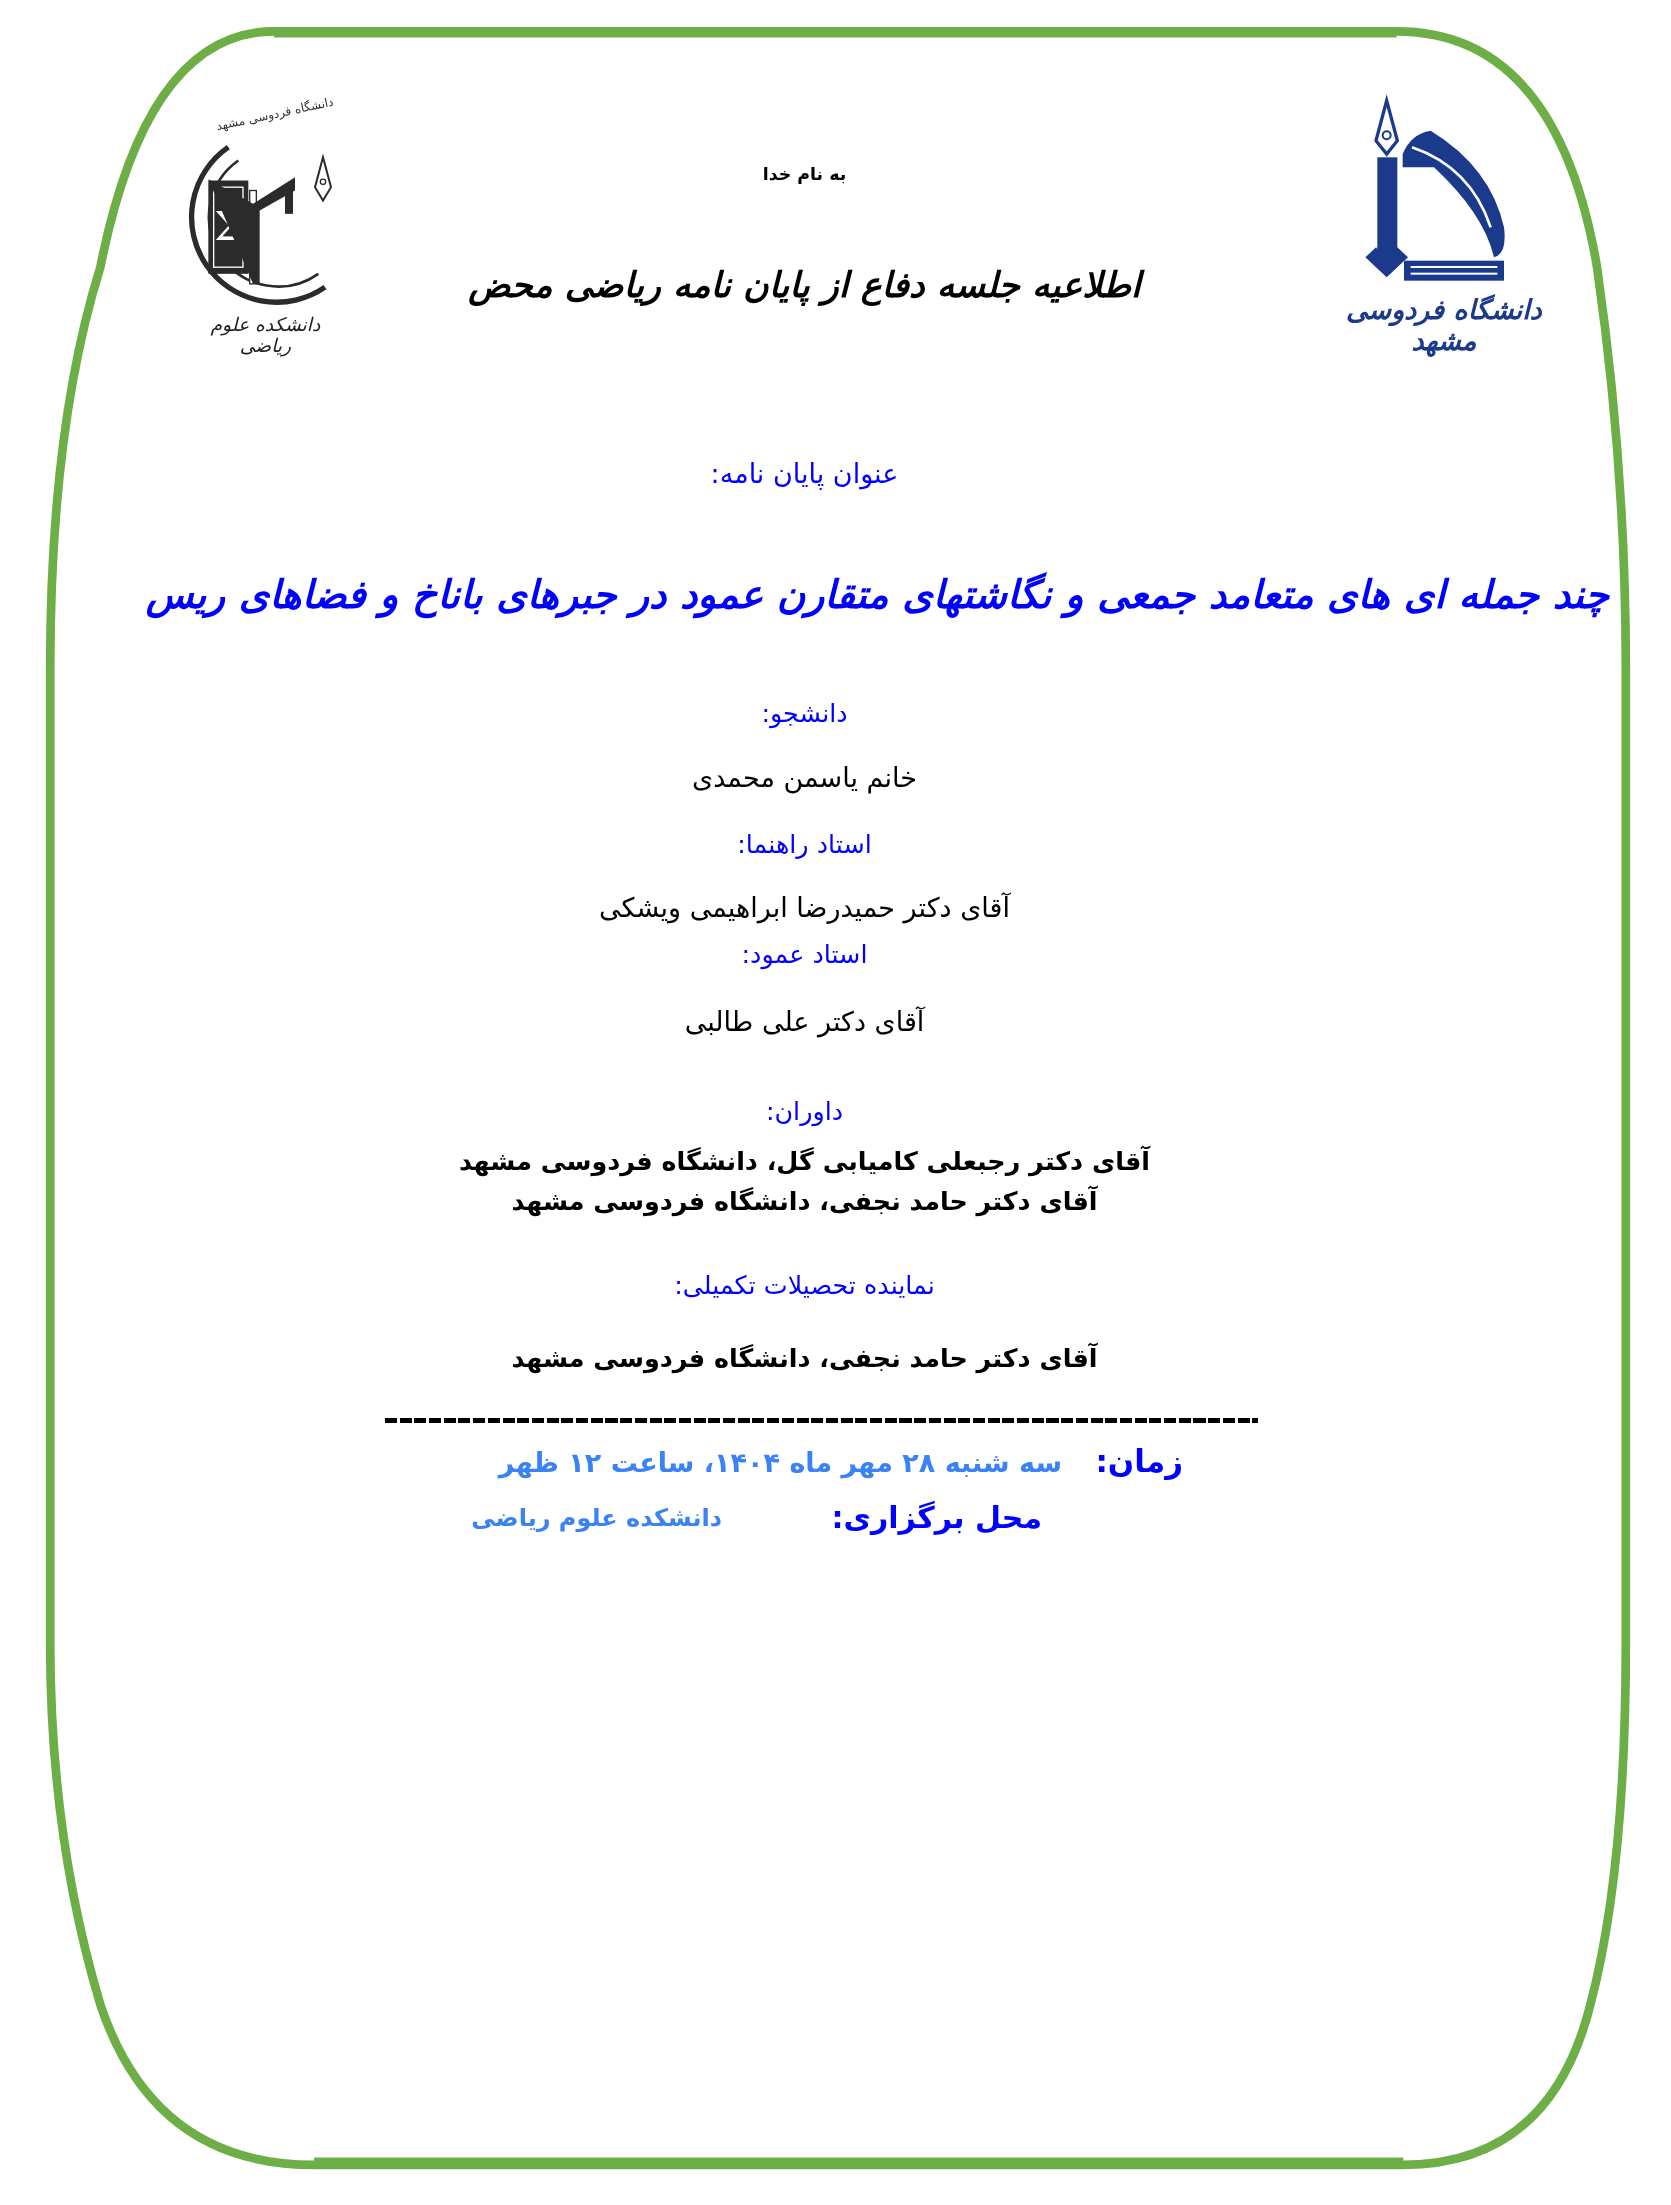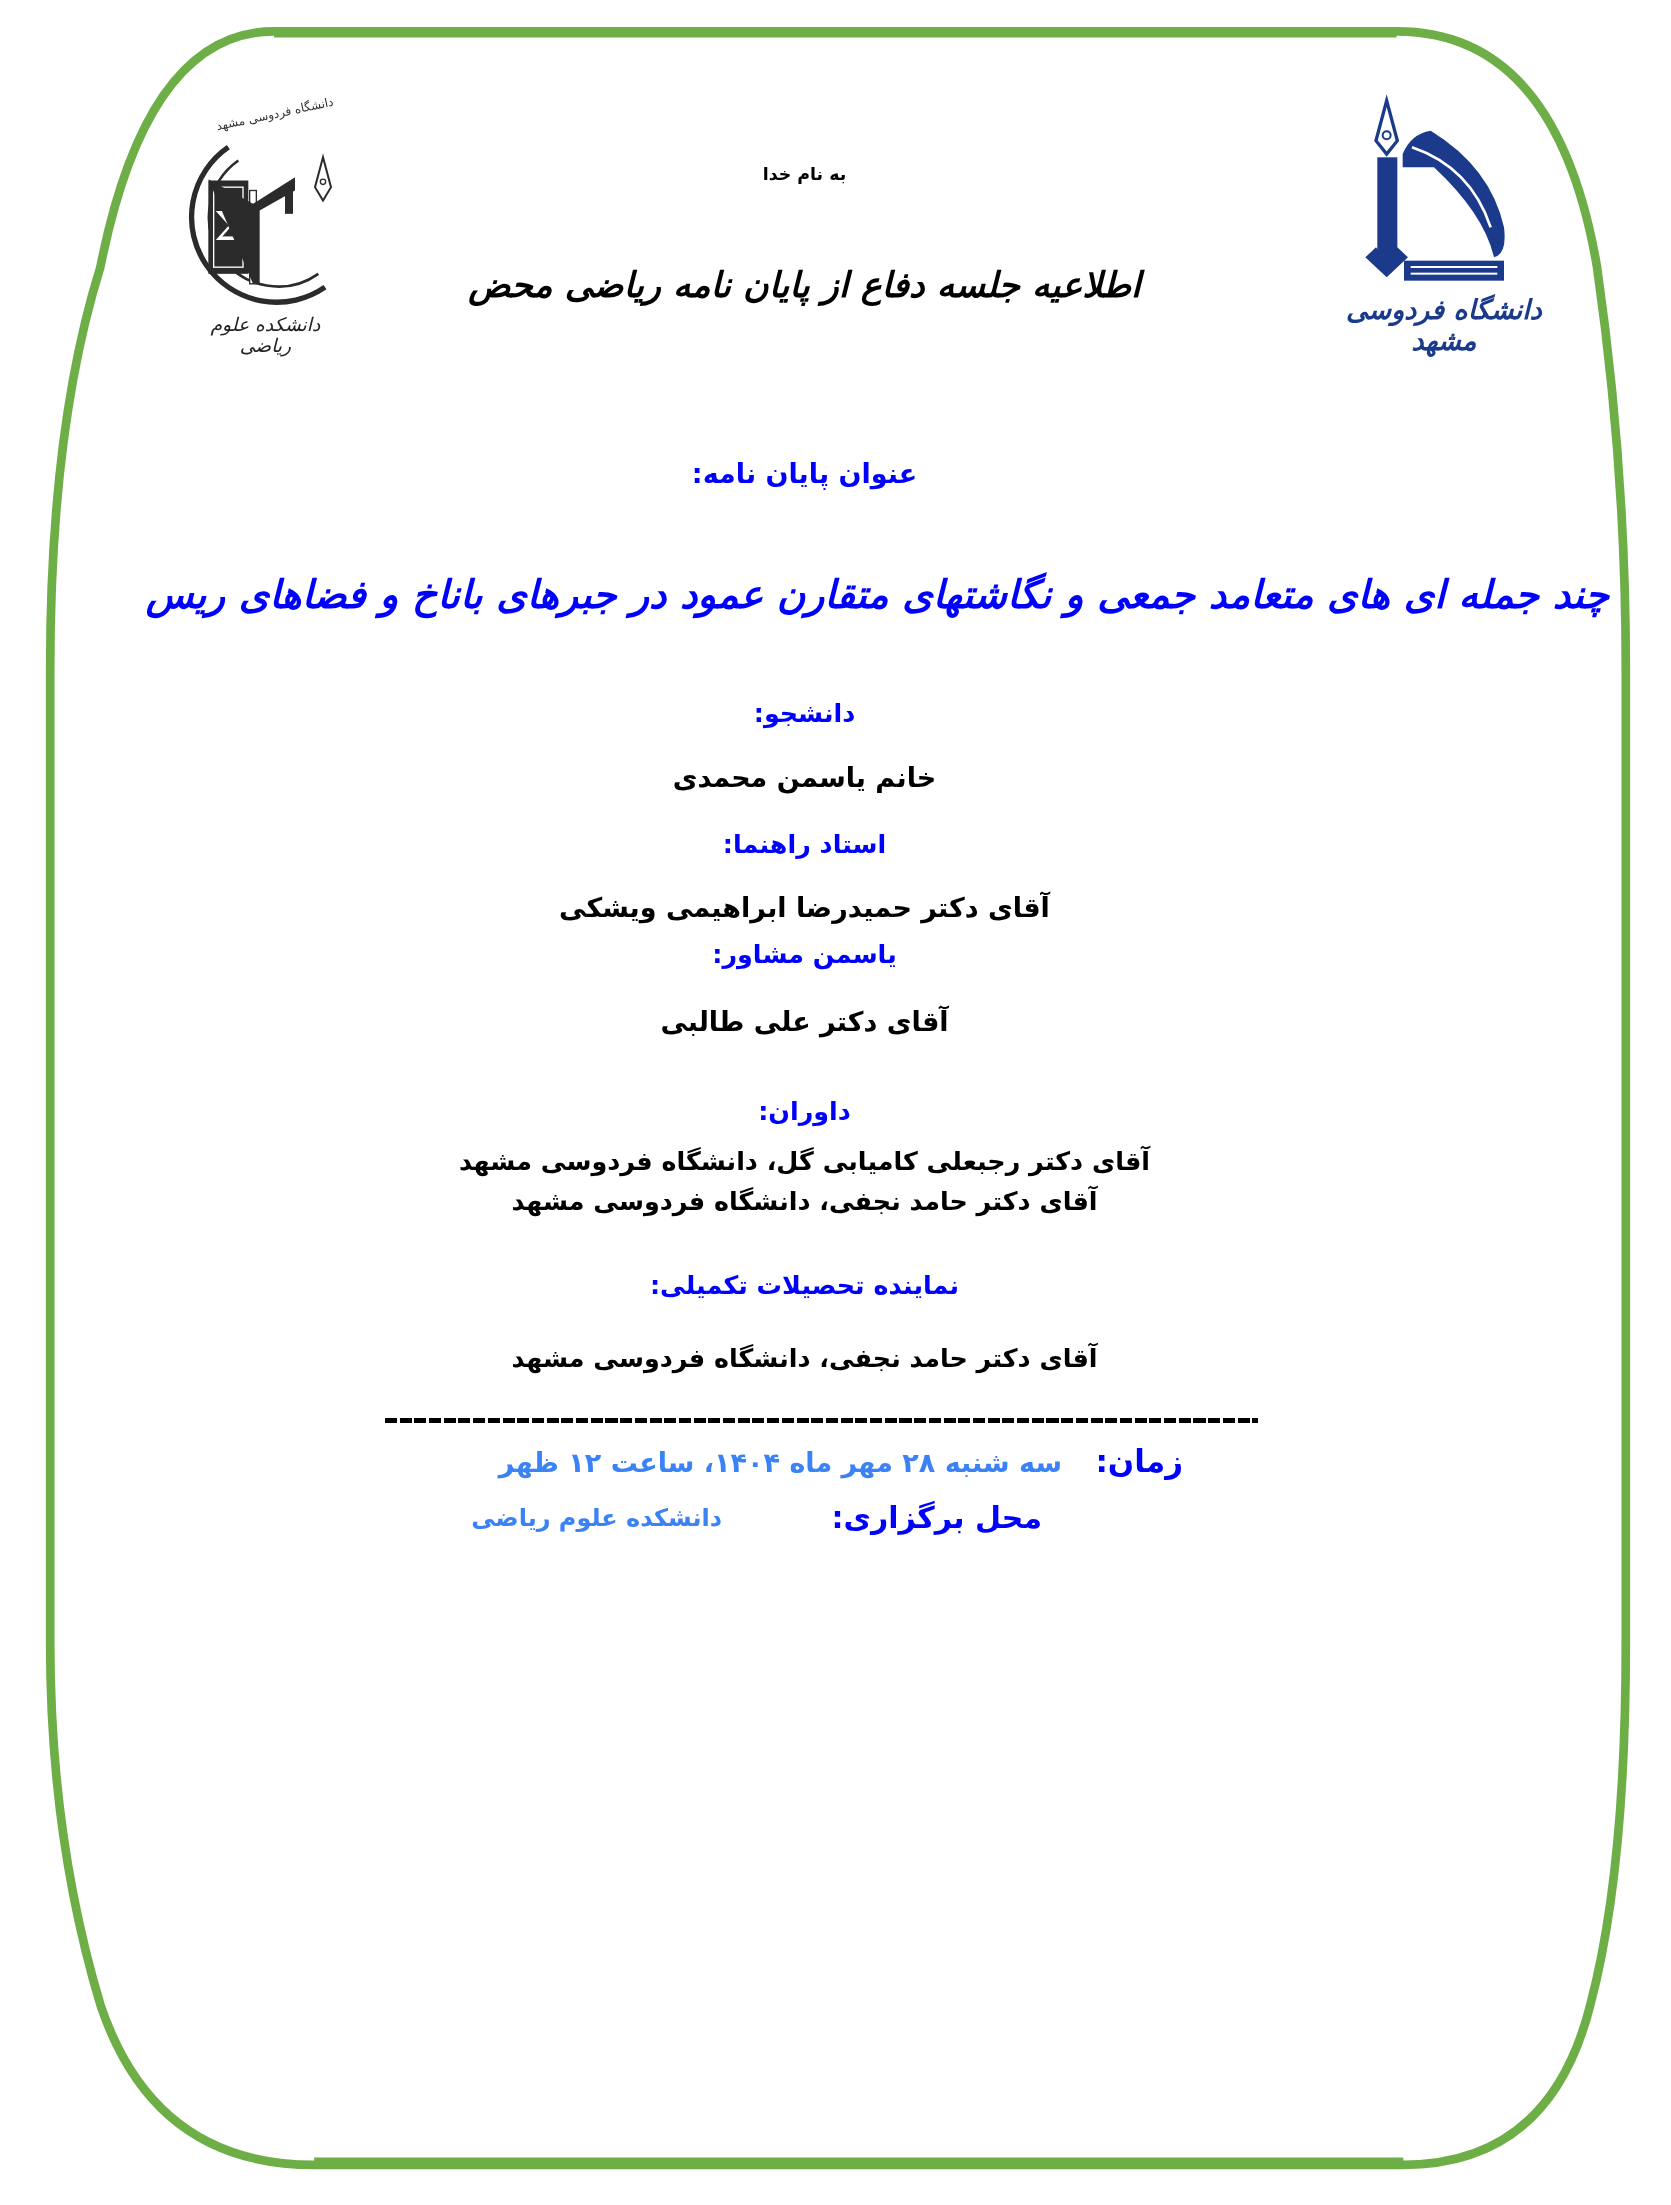--- a/index.html
+++ b/index.html
@@ -1,18 +1,18 @@
 <!DOCTYPE html>
 <html style="font-size:10.7px"><head>
 <meta charset="utf-8">
 <style>
   html, body { margin: 0; padding: 0; background: #ffffff; }
   body { width: 1672px; height: 2205px; position: relative; overflow: hidden; font-family: "DejaVu Sans", sans-serif; }
   .frame { position: absolute; left: 0; top: 0; width: 1672px; height: 2205px; pointer-events: none; }
-  .txt { position: absolute; direction: rtl; white-space: nowrap; text-align: center; font-weight: bold; }
+  .txt { position: absolute; direction: rtl; white-space: nowrap; text-align: center; }
   .center { left: 0; width: 1609px; }
   .black { color: #000000; }
   .blue { color: #0000ff; }
   .pink { color: #3b82f6; }
   .bold { font-weight: bold; }
   .serif-cal { font-family: "DejaVu Serif", serif; font-style: italic; font-weight: bold; }
   .logo { position: absolute; }
   .dashes {
     position: absolute; left: 385px; top: 1418px; width: 873px; height: 4.7px;
     background: repeating-linear-gradient(to right, #000 0 12px, transparent 12px 14.7px);
@@ -64,21 +64,21 @@
 
 <div class="txt center blue" style="top:458px; font-size:27px;">عنوان پایان نامه:</div>
 <div class="txt center blue serif-cal" style="top:571px; font-size:39px;text-align:right;">چند جمله ای های متعامد جمعی و نگاشتهای متقارن عمود در جبرهای باناخ و فضاهای ریس</div>
 
 <div class="txt center blue" style="top:698px; font-size:25.4px;">دانشجو:</div>
 <div class="txt center black" style="top:762px; font-size:27px;">خانم یاسمن محمدی</div>
 
 <div class="txt center blue" style="top:829px; font-size:25.4px;">استاد راهنما:</div>
 <div class="txt center black" style="top:892px; font-size:27px;">آقای دکتر حمیدرضا ابراهیمی ویشکی</div>
 
-<div class="txt center blue" style="top:939px; font-size:25.4px;">یاسمن مشاور:</div>
+<div class="txt center blue" style="top:939px; font-size:25.4px;">استاد عمود:</div>
 <div class="txt center black" style="top:1006px; font-size:27px;">آقای دکتر علی طالبی</div>
 
 <div class="txt center blue" style="top:1096px; font-size:25.4px;">داوران:</div>
 <div class="txt center black bold" style="top:1146px; font-size:25.4px;">آقای دکتر رجبعلی کامیابی گل، دانشگاه  فردوسی مشهد</div>
 <div class="txt center black bold" style="top:1186px; font-size:25.4px;">آقای دکتر حامد نجفی، دانشگاه  فردوسی مشهد</div>
 
 <div class="txt center blue" style="top:1270px; font-size:25.4px;">نماینده تحصیلات تکمیلی:</div>
 <div class="txt center black bold" style="top:1343px; font-size:25.4px;">آقای دکتر حامد نجفی، دانشگاه  فردوسی مشهد</div>
 
 <div class="dashes"></div>

